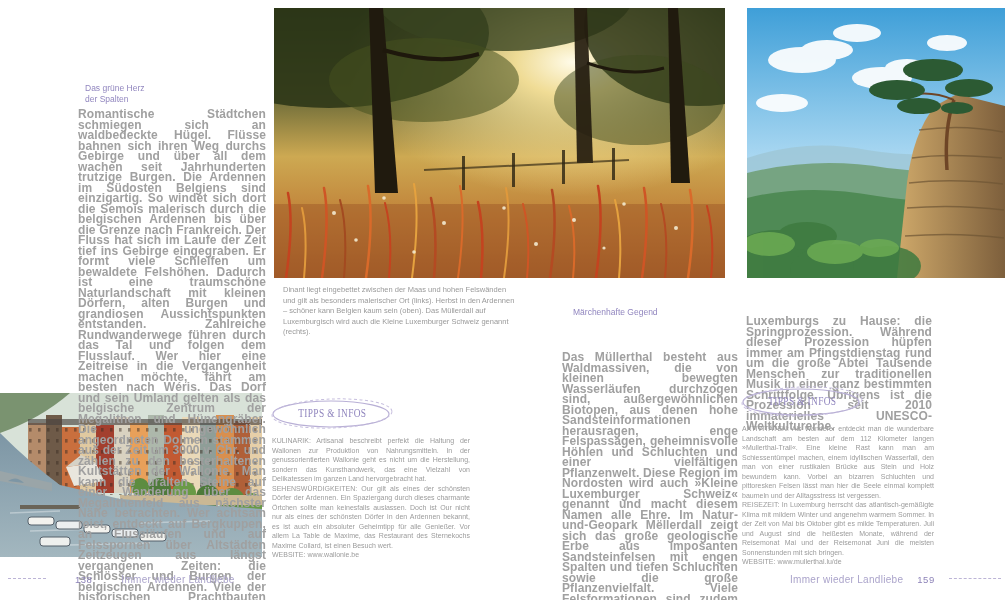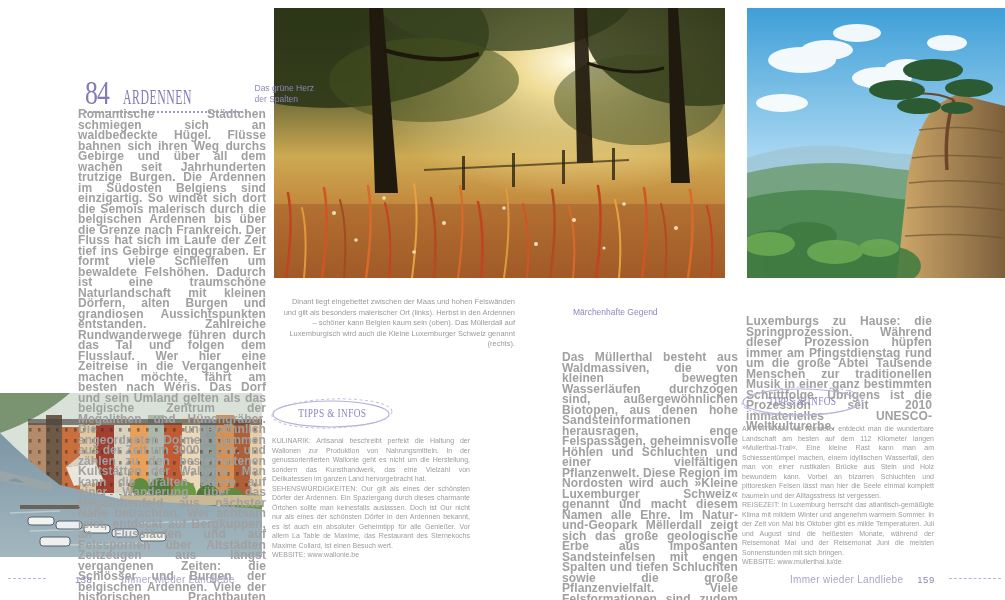--- a/index.html
+++ b/index.html
@@ -27,22 +27,22 @@
   #heading-84{left:85px;top:79px;display:flex;gap:8px;align-items:flex-start;}
   #heading-84 .hsub{margin-top:4px;}
   #heading-85{left:565px;top:300px;}
   #heading-85 .hsub{margin-top:7px;padding-left:8px;}
   
   .bodytext{position:absolute;font-size:12px;line-height:10.5px;color:#a0a0a0;
             text-align:justify;letter-spacing:.1px;font-weight:bold;}
   #body-left{left:78px;top:109px;width:188px;height:266px;}
   #body-r1{left:562px;top:352px;width:176px;height:222px;}
   #body-r2{left:746px;top:292px;width:186px;height:56px;margin-top:24px;}
-  #caption{left:283px;top:297px;width:232px;font-size:7.5px;line-height:10.6px;
-           color:#9a9a9a;text-align:right;position:absolute;}
+  #caption{left:283px;top:285px;width:232px;font-size:7.5px;line-height:10.6px;
+           color:#9a9a9a;text-align:left;position:absolute;}
   
   .tipps{position:absolute;}
   #tipps-left{left:272px;top:398px;width:198px;}
   #tipps-right{left:742px;top:386px;width:192px;}
   .tipps-badge{position:relative;width:128px;height:32px;margin-left:-4px;}
   .tipps-badge svg{position:absolute;left:0;top:0;}
   .tipps-label{position:absolute;left:0;top:0;width:128px;height:30px;display:flex;
         align-items:center;justify-content:center;
         font-family:"Liberation Serif", serif;font-size:13px;color:#8f84bd;
         letter-spacing:.5px;}
@@ -256,26 +256,20 @@
       <rect x="84" y="132" width="26" height="8" rx="3" fill="#f2f2ee" stroke="#55606a" stroke-width="1"></rect>
       <rect x="112" y="136" width="26" height="8" rx="3" fill="#e8ecee" stroke="#55606a" stroke-width="1"></rect>
       <rect x="140" y="140" width="26" height="8" rx="3" fill="#f2f2ee" stroke="#55606a" stroke-width="1"></rect>
       <rect x="40" y="144" width="30" height="9" rx="3" fill="#eef0ee" stroke="#55606a" stroke-width="1"></rect>
       <rect x="20" y="112" width="60" height="4" fill="#6a6458"></rect>
     </g>
   </svg>
 </div>
 
 <div class="heading" id="heading-84">
-  <div>
-    <div class="hgroup">
-      <span class="hnum">84</span>
-      <span class="htitle">ARDENNEN</span>
-    </div>
-  </div>
   <div class="hsub">
     <span>Das grüne Herz</span><br>
     <span>der Spalten</span>
   </div>
 </div>
 
 <div class="bodytext" id="body-left">Romantische Städtchen schmiegen sich an waldbedeckte Hügel. Flüsse bahnen sich ihren Weg durchs Gebirge und über all dem wachen seit Jahrhunderten trutzige Burgen. Die Ardennen im Südosten Belgiens sind einzigartig. So windet sich dort die Semois malerisch durch die belgischen Ardennen bis über die Grenze nach Frankreich. Der Fluss hat sich im Laufe der Zeit tief ins Gebirge eingegraben. Er formt viele Schleifen um bewaldete Felshöhen. Dadurch ist eine traumschöne Naturlandschaft mit kleinen Dörfern, alten Burgen und grandiosen Aussichtspunkten entstanden. Zahlreiche Rundwanderwege führen durch das Tal und folgen dem Flusslauf. Wer hier eine Zeitreise in die Vergangenheit machen möchte, fährt am besten nach Wéris. Das Dorf und sein Umland gelten als das belgische Zentrum der Megalithen und Hünengräber. Die ungewöhnlich angeordneten Dolmen stammen aus der Zeit um 3000 v. Chr. und zählen zu den besterhaltenen Kultstätten der Wallonie. Man kann die uralten Steine auf einer Wanderung über das Megalithenfeld aus nächster Nähe betrachten. Wer achtsam reist, entdeckt auf Bergkuppen, an Flussläufen und auf Felsspornen über Altstädten Zeitzeugen aus längst vergangenen Zeiten: die Schlösser und Burgen der belgischen Ardennen. Viele der historischen Prachtbauten gewähren noch heute einen Einblick in das Leben des einst ansässigen Adels. Zu den schönsten unter ihnen zählen das altehrwürdige Schloss Walzin, die sagenumwobene Burg Bouillon und das Märchenschloss Vêves.</div>
 
 <div id="caption">Dinant liegt eingebettet zwischen der Maas und hohen Felswänden und gilt als besonders malerischer Ort (links). Herbst in den Ardennen – schöner kann Belgien kaum sein (oben). Das Müllerdall auf Luxemburgisch wird auch die Kleine Luxemburger Schweiz genannt (rechts).</div>
 

